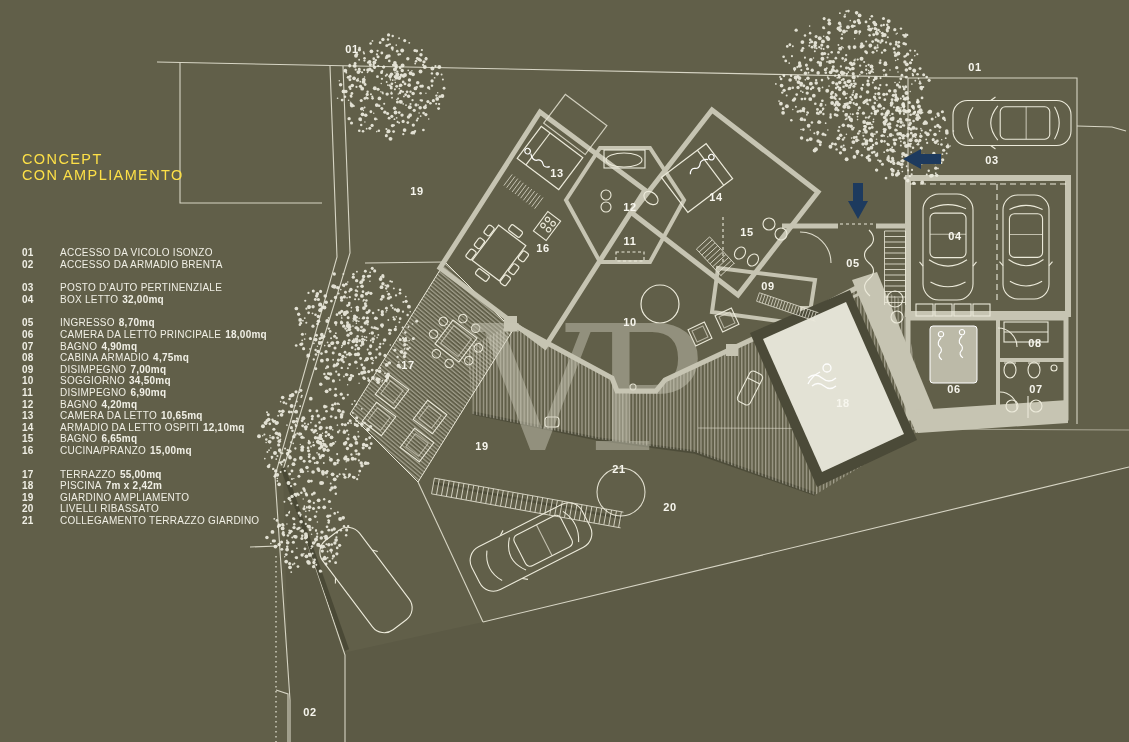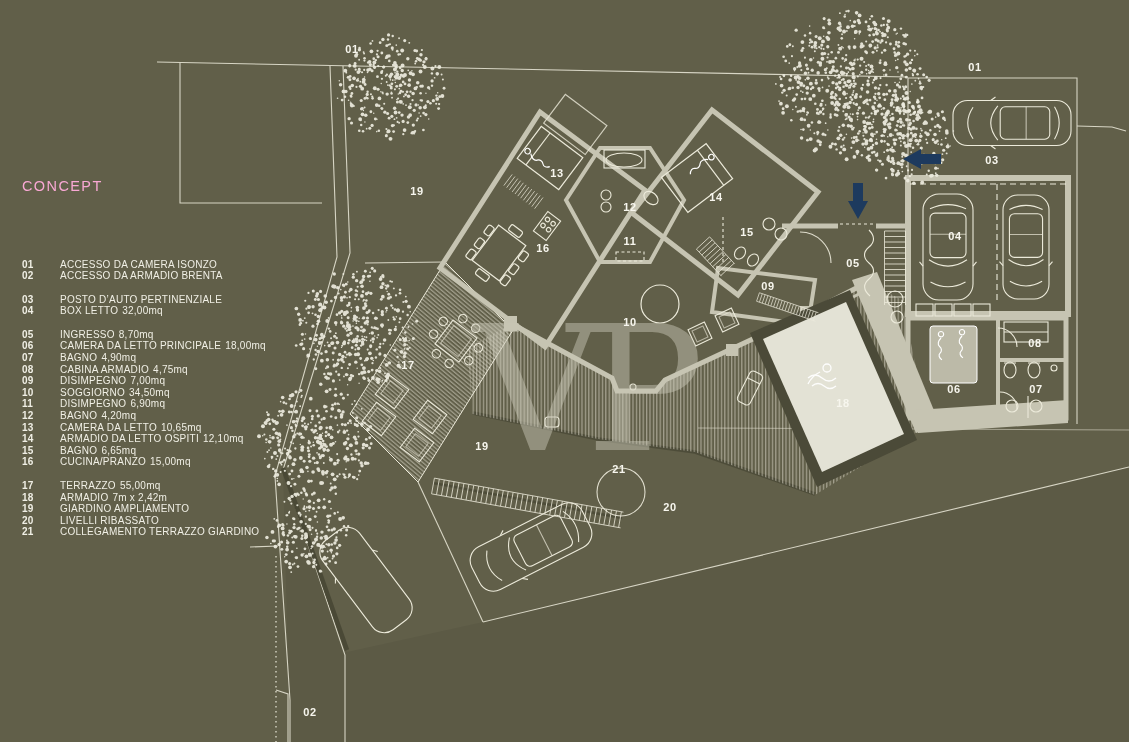--- a/index.html
+++ b/index.html
@@ -7,26 +7,26 @@
     --frame:#4b4a38; --dark:#4a4936; --navy:#1d3a5e; --label:#f7f6ee;
     --wm:#c9c7b6; --text:#f0efe5;
   }
   html,body{margin:0;padding:0;background:#3a392c;}
   .stage{position:relative;width:1129px;height:742px;background:var(--bg);overflow:hidden;
          font-family:"Liberation Sans",sans-serif;}
   svg{position:absolute;left:0;top:0;}
   .plabel{font-family:"Liberation Sans",sans-serif;font-weight:bold;font-size:11px;
           fill:var(--label);letter-spacing:.06em;text-anchor:middle;}
   .legend{position:absolute;left:22px;top:152px;width:260px;color:var(--text);}
-  .legend-title{font-size:14.5px;line-height:15.5px;letter-spacing:1.4px;color:#f9a8d4;margin-top:27px;}
+  .legend-title{font-size:14.5px;line-height:15.5px;letter-spacing:1.4px;color:#fde047;}
   .legend-items{margin-top:64px;}
   .lgroup{margin-bottom:12px;}
   .lrow{display:flex;font-size:10px;line-height:11.6px;letter-spacing:.25px;white-space:nowrap;}
   .lnum{width:38px;font-weight:bold;flex:0 0 38px;}
-  .lval{font-weight:normal;margin-left:4px;}
+  .lval{font-weight:bold;margin-left:4px;}
 </style>
 </head>
 <body>
 
 <div class="stage">
 <svg id="plan" width="1129" height="742" viewBox="0 0 1129 742">
   <defs>
     <pattern id="hatchV" width="3.4" height="12" patternUnits="userSpaceOnUse">
       <line x1="0.7" y1="0" x2="0.7" y2="12" stroke="#eceada" stroke-width="0.8" opacity="0.8"></line>
     </pattern>
@@ -2639,26 +2639,27 @@
         <text x="482" y="450" class="plabel">19</text>
         <text x="619" y="473" class="plabel">21</text>
         <text x="670" y="511" class="plabel">20</text>
         <text x="310" y="716" class="plabel">02</text>
       </g>
 </svg>
 
 <div class="legend">
   <div class="legend-title">
     <div>CONCEPT</div>
+    <div>CON AMPLIAMENTO</div>
   </div>
   <div class="legend-items" id="legendItems">
         <div class="lgroup">
           <div class="lrow">
             <span class="lnum">01</span>
-            <span>ACCESSO DA CAMERA ISONZO</span>
+            <span>ACCESSO DA VICOLO ISONZO</span>
           </div>
           <div class="lrow">
             <span class="lnum">02</span>
             <span>ACCESSO DA ARMADIO BRENTA</span>
           </div>
         </div>
         <div class="lgroup">
           <div class="lrow">
             <span class="lnum">03</span>
             <span>POSTO D’AUTO PERTINENZIALE</span>
@@ -2732,21 +2733,21 @@
           </div>
         </div>
         <div class="lgroup">
           <div class="lrow">
             <span class="lnum">17</span>
             <span>TERRAZZO</span>
             <span class="lval">55,00mq</span>
           </div>
           <div class="lrow">
             <span class="lnum">18</span>
-            <span>ARMADIO</span>
+            <span>PISCINA</span>
             <span class="lval">7m x 2,42m</span>
           </div>
           <div class="lrow">
             <span class="lnum">19</span>
             <span>GIARDINO AMPLIAMENTO</span>
           </div>
           <div class="lrow">
             <span class="lnum">20</span>
             <span>LIVELLI RIBASSATO</span>
           </div>

